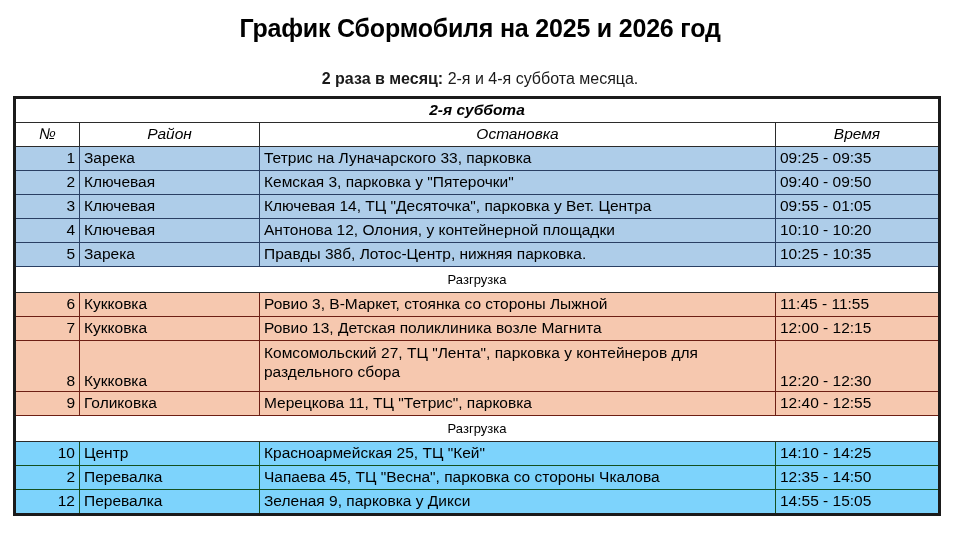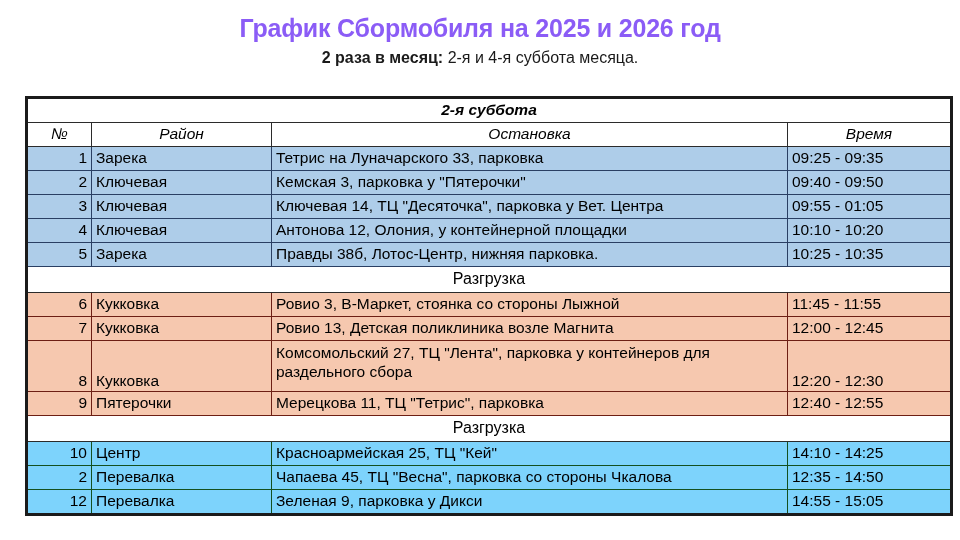--- a/index.html
+++ b/index.html
@@ -26,36 +26,36 @@
   
   .title-block {
     text-align: center;
     padding-top: 14px;
   }
   .main-title {
     font-size: 25px;
     font-weight: bold;
     letter-spacing: -0.2px;
     line-height: 1.15;
-    color: #8b5cf6;
+    color: #000000;
   }
   .sub-title {
     font-size: 16px;
     line-height: 1.2;
-    margin-top: 5px;
+    margin-top: 26px;
     color: #1a1a1a;
   }
   .sub-title .strong {
     font-weight: bold;
   }
 
   
   .table-wrap {
     position: absolute;
-    left: 25px;
+    left: 13px;
     top: 96px;
     width: 925px;
   }
   table.schedule {
     width: 925px;
     border-collapse: collapse;
     table-layout: fixed;
     background: #ffffff;
     border: 3px solid #1b1b1b;
   }
@@ -111,21 +111,21 @@
   tr.grp-green td {
     background: #7dd3fc;
     border-color: #14501f;
   }
 
   
   tr.sep-row td {
     background: #ffffff;
     border-color: #2b2b2b;
     text-align: center;
-    font-size: 16px;
+    font-size: 13px;
     height: 25px;
   }
 
   
   tr.tall td {
     height: 48px;
     white-space: normal;
   }
   tr.tall .cell-num,
   tr.tall .cell-dist,
@@ -206,31 +206,31 @@
           <tr class="grp-orange">
             <td class="cell-num">6</td>
             <td class="cell-dist">Кукковка</td>
             <td class="cell-stop">Ровио 3, В-Маркет, стоянка со стороны Лыжной</td>
             <td class="cell-time">11:45 - 11:55</td>
           </tr>
           <tr class="grp-orange">
             <td class="cell-num">7</td>
             <td class="cell-dist">Кукковка</td>
             <td class="cell-stop">Ровио 13, Детская поликлиника возле Магнита</td>
-            <td class="cell-time">12:00 - 12:45</td>
+            <td class="cell-time">12:00 - 12:15</td>
           </tr>
           <tr class="grp-orange tall">
             <td class="cell-num">8</td>
             <td class="cell-dist">Кукковка</td>
             <td class="cell-stop">Комсомольский 27, ТЦ "Лента", парковка у контейнеров для раздельного сбора</td>
             <td class="cell-time">12:20 - 12:30</td>
           </tr>
           <tr class="grp-orange">
             <td class="cell-num">9</td>
-            <td class="cell-dist">Пятерочки</td>
+            <td class="cell-dist">Голиковка</td>
             <td class="cell-stop">Мерецкова 11, ТЦ "Тетрис", парковка</td>
             <td class="cell-time">12:40 - 12:55</td>
           </tr>
           <tr class="sep-row">
             <td colspan="4">Разгрузка</td>
           </tr>
           <tr class="grp-green">
             <td class="cell-num">10</td>
             <td class="cell-dist">Центр</td>
             <td class="cell-stop">Красноармейская 25, ТЦ "Кей"</td>

